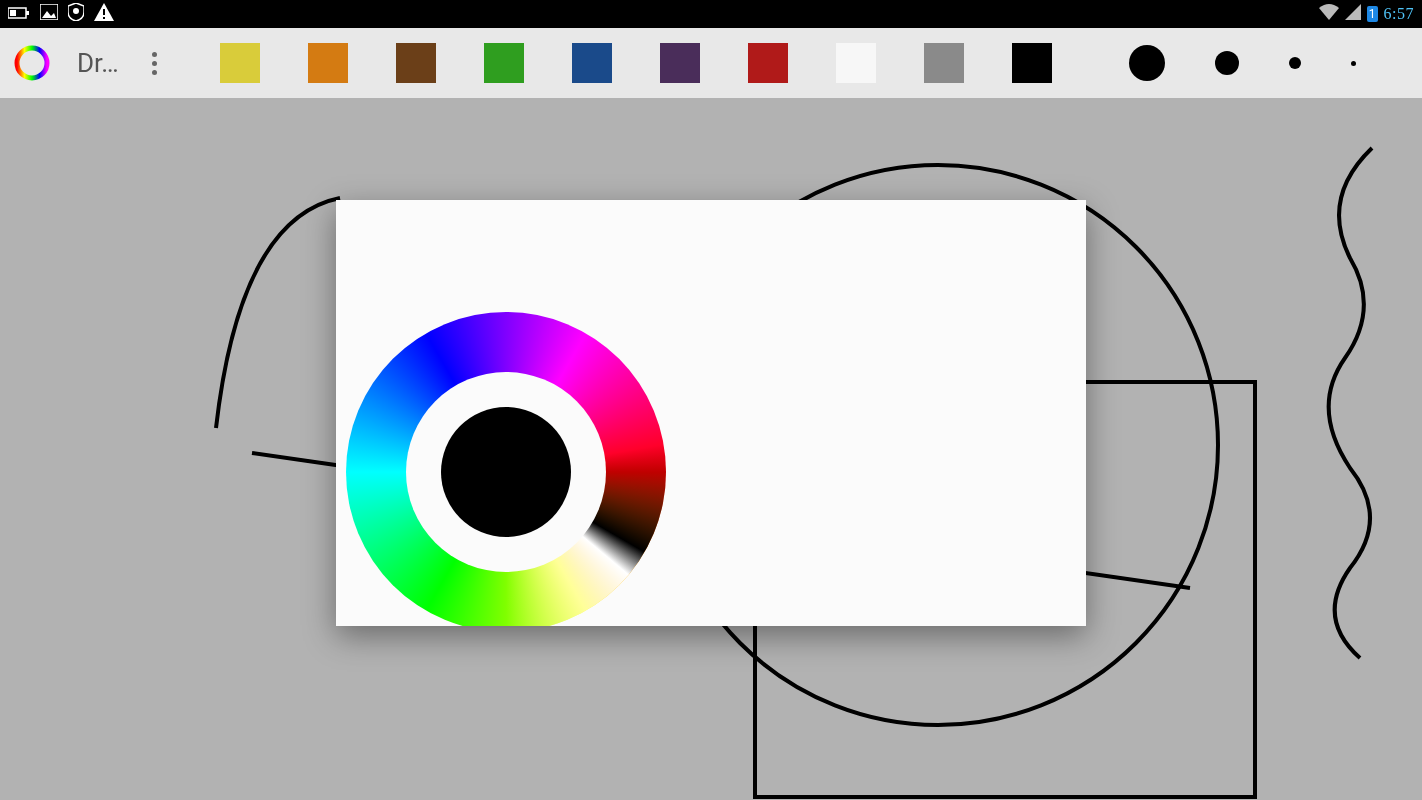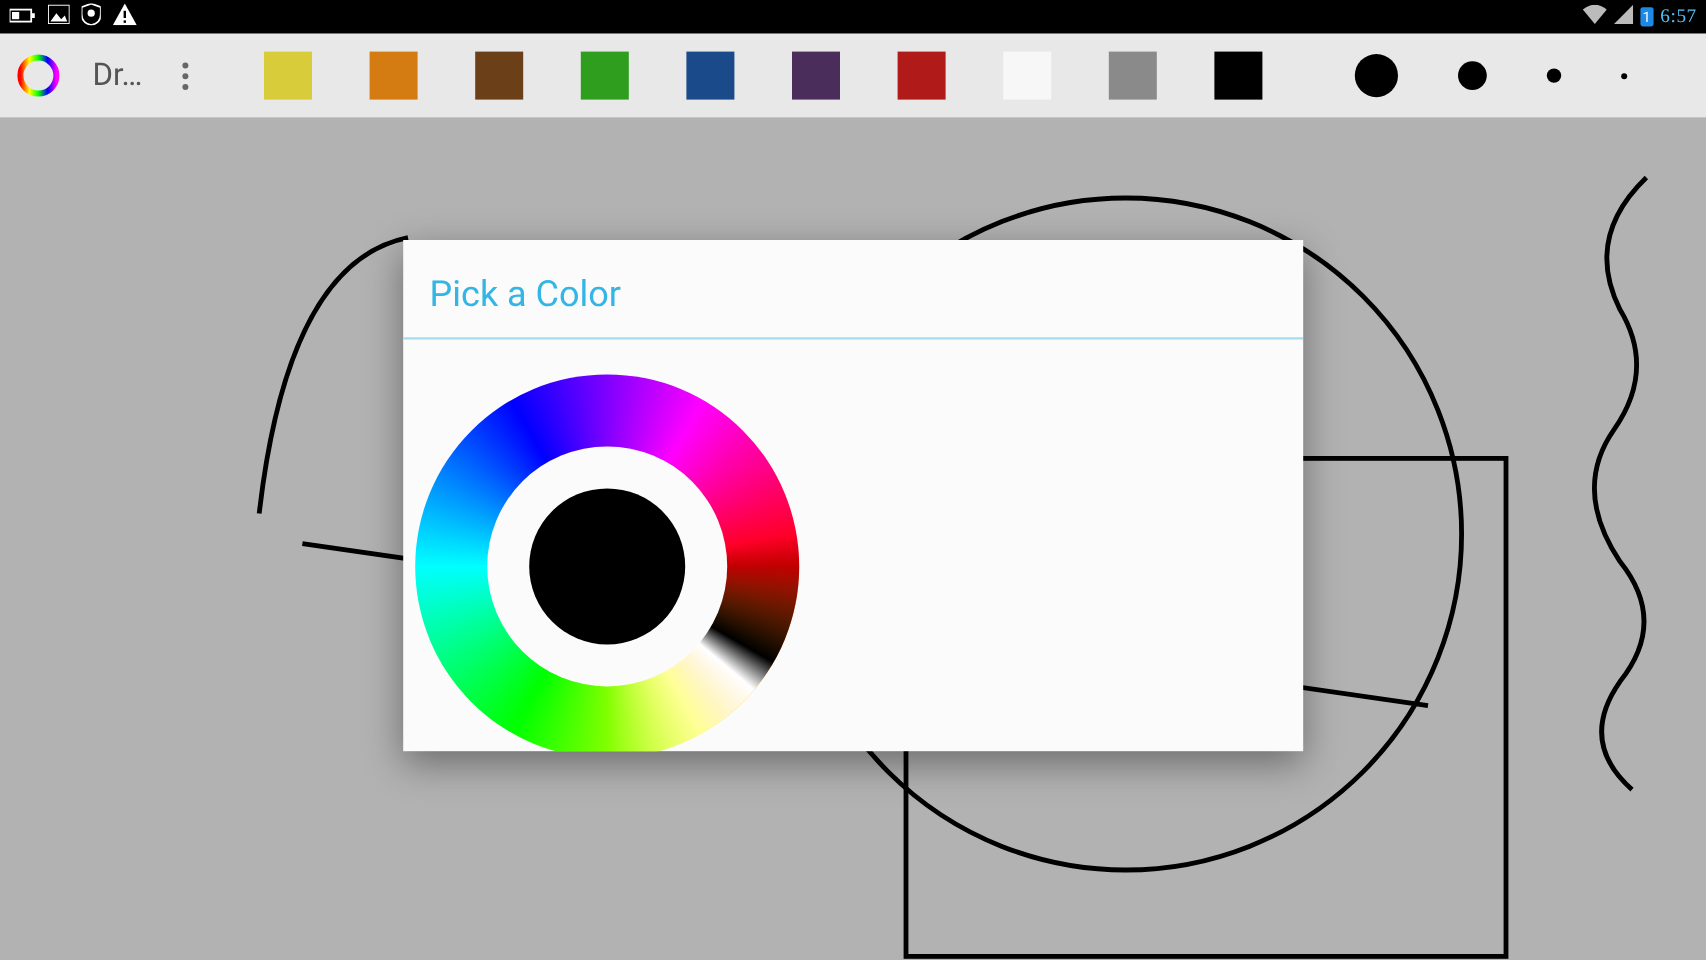--- a/index.html
+++ b/index.html
@@ -182,20 +182,19 @@
     </div>
   <div class="brush-sizes">
     <div class="brush-dot b1"></div>
     <div class="brush-dot b2"></div>
     <div class="brush-dot b3"></div>
     <div class="brush-dot b4"></div>
   </div>
 </div>
 
 <div class="dialog">
-  <div class="dialog-title">Pick a Color</div>
   <div class="color-wheel">
     <div class="hue-ring"></div>
     <div class="sat-fade"></div>
     <div class="ring-hole"></div>
     <div class="center-swatch" id="center-swatch" style="background: rgb(0, 0, 0);"></div>
   </div>
 </div>
 
 </body></html>

